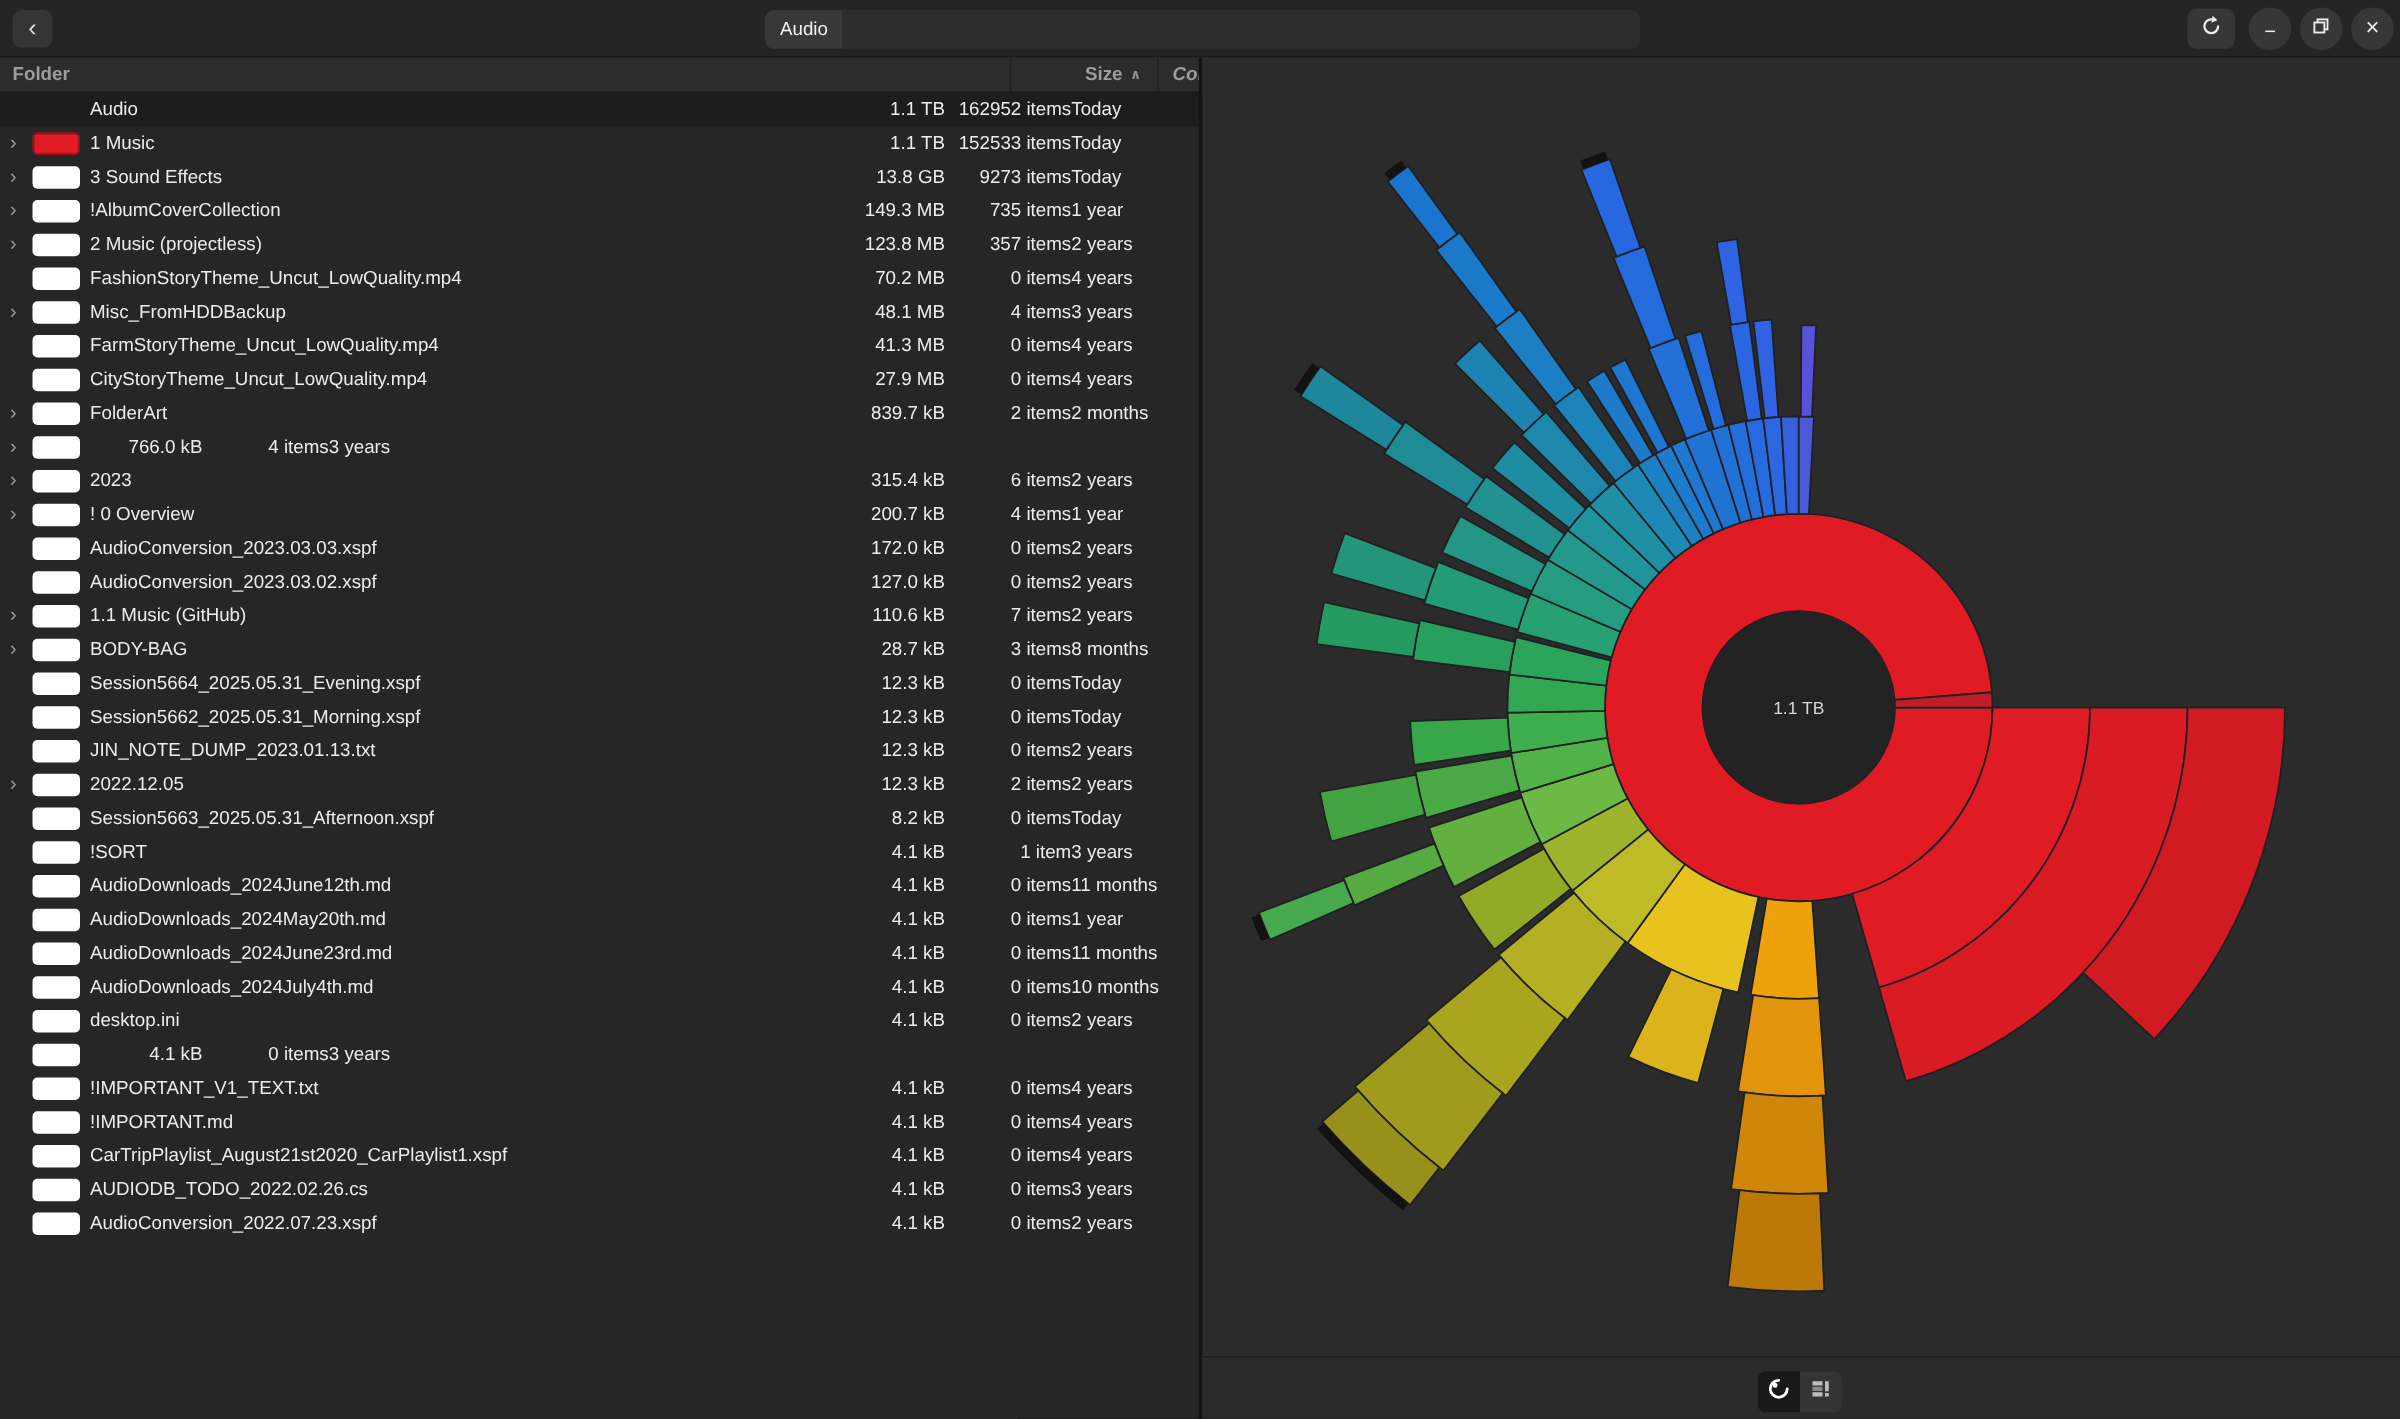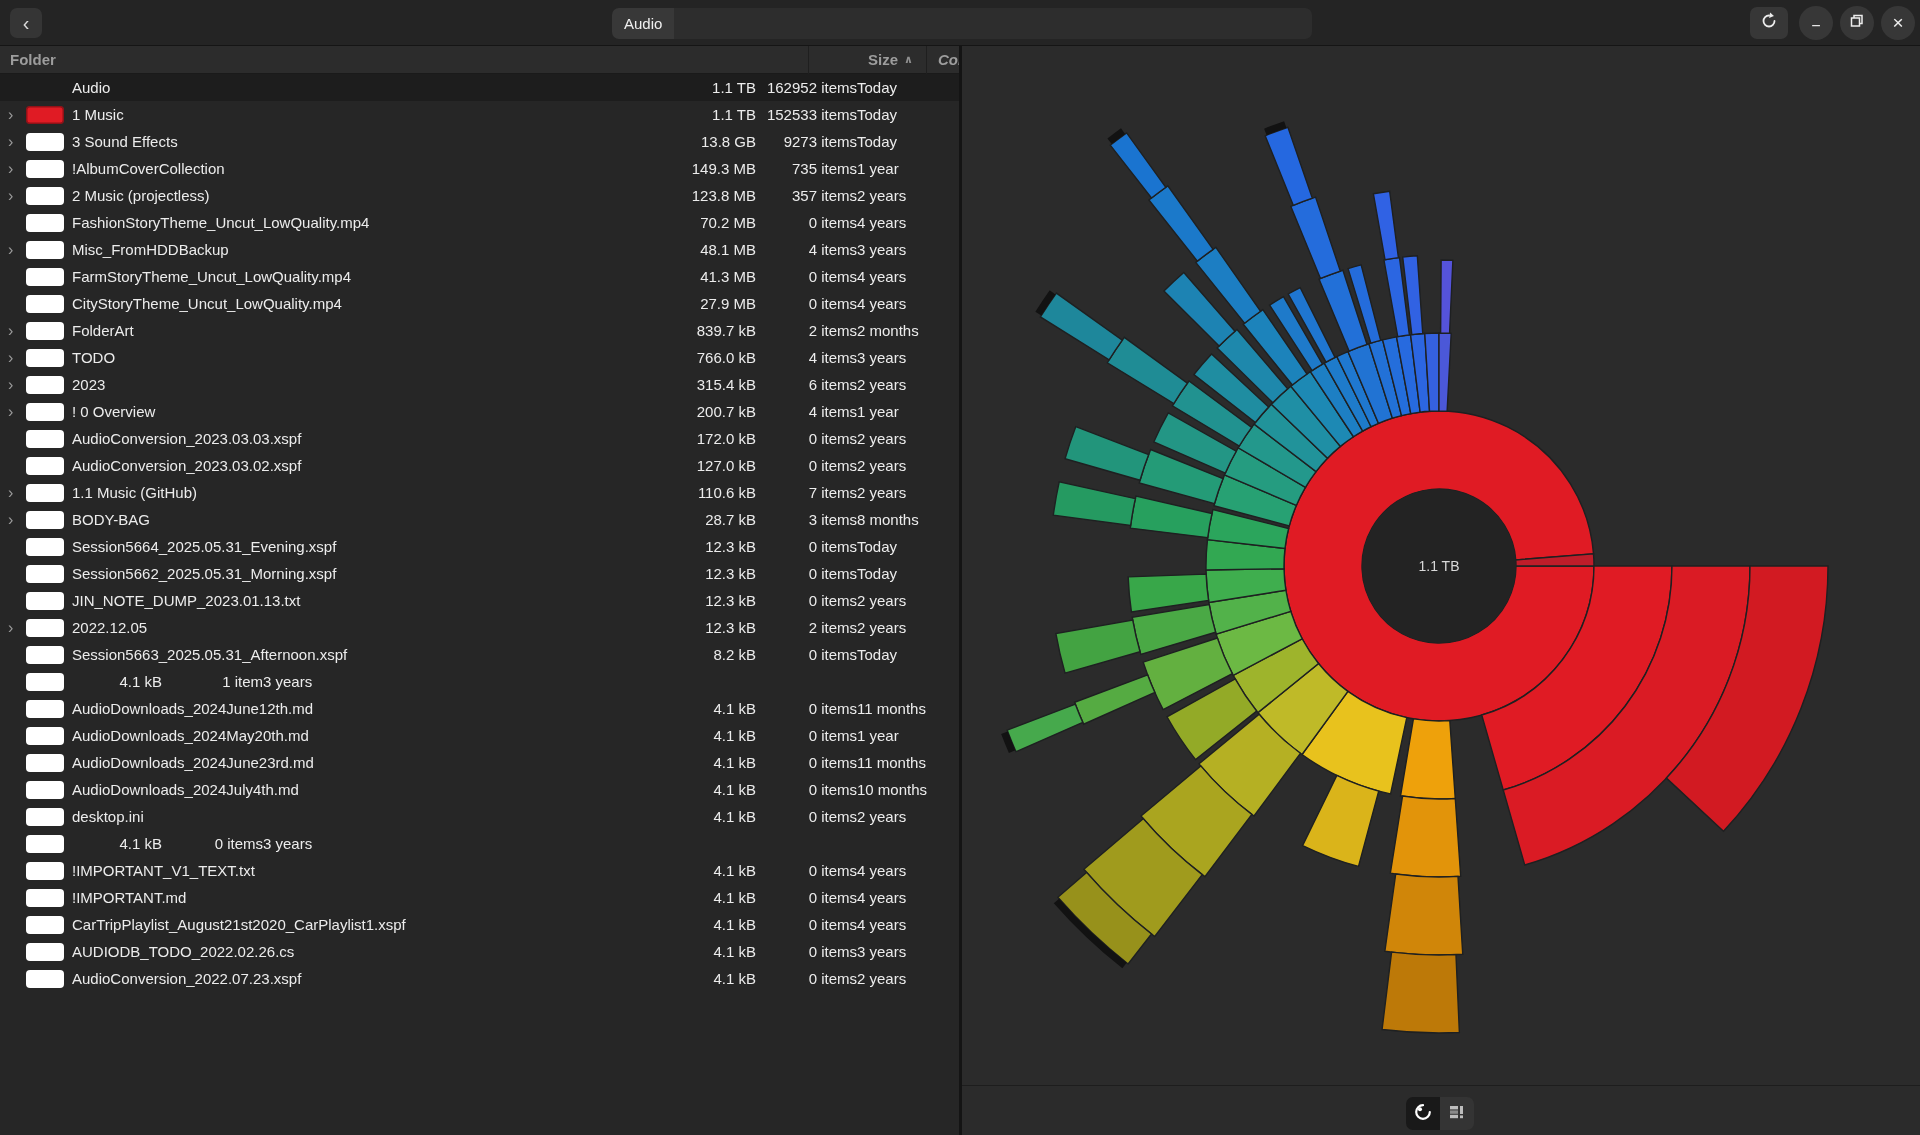--- a/index.html
+++ b/index.html
@@ -202,21 +202,20 @@
         <span class="cell-name">FolderArt</span>
         <span class="cell-size">839.7 kB</span>
         <span class="cell-contents">2 items</span>
         <span class="cell-modified">2 months</span>
       </div>
       <div class="row">
         <span class="cell-exp">›</span>
         <span class="cell-swatch">
           <span class="swatch" style="background: rgb(255, 255, 255);"></span>
         </span>
-        <span class="cell-name">TODO</span>
         <span class="cell-size">766.0 kB</span>
         <span class="cell-contents">4 items</span>
         <span class="cell-modified">3 years</span>
       </div>
       <div class="row">
         <span class="cell-exp">›</span>
         <span class="cell-swatch">
           <span class="swatch" style="background: rgb(255, 255, 255);"></span>
         </span>
         <span class="cell-name">2023</span>
@@ -322,20 +321,21 @@
         <span class="cell-name">Session5663_2025.05.31_Afternoon.xspf</span>
         <span class="cell-size">8.2 kB</span>
         <span class="cell-contents">0 items</span>
         <span class="cell-modified">Today</span>
       </div>
       <div class="row">
         <span class="cell-exp"></span>
         <span class="cell-swatch">
           <span class="swatch" style="background: rgb(255, 255, 255);"></span>
         </span>
+        <span class="cell-name">!SORT</span>
         <span class="cell-size">4.1 kB</span>
         <span class="cell-contents">1 item</span>
         <span class="cell-modified">3 years</span>
       </div>
       <div class="row">
         <span class="cell-exp"></span>
         <span class="cell-swatch">
           <span class="swatch" style="background: rgb(255, 255, 255);"></span>
         </span>
         <span class="cell-name">AudioDownloads_2024June12th.md</span>

